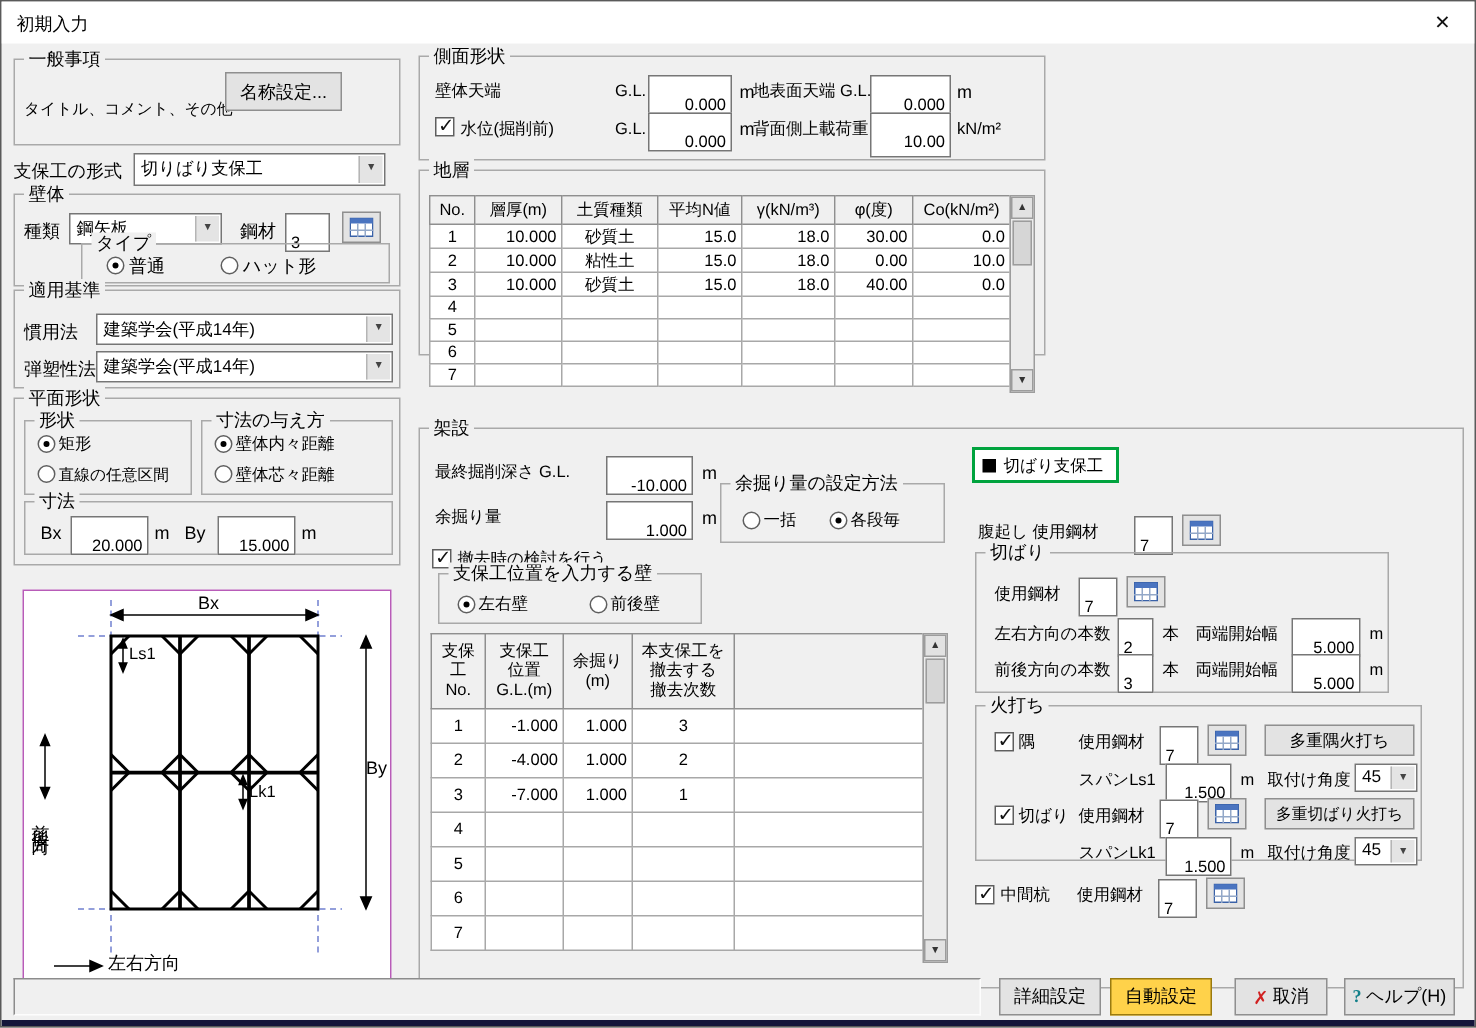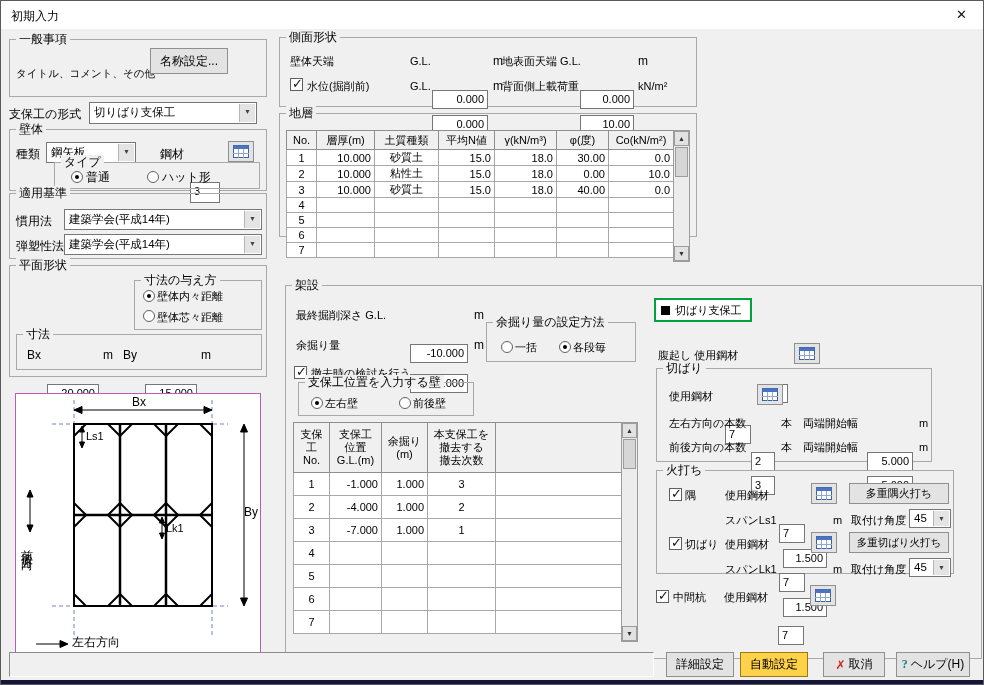--- a/index.html
+++ b/index.html
@@ -6,21 +6,21 @@
   body { font-family:"Liberation Sans","DejaVu Sans",sans-serif; background:#777; }
   .dlg { position:relative; width:984px; height:685px; background:#f0f0f0; border:1px solid #5a5a5a; overflow:hidden; font-size:12px; color:#000; }
   .titlebar { position:absolute; left:0; top:0; width:100%; height:28px; background:#ffffff; }
   .titlebar .title { position:absolute; left:10px; top:7px; font-size:12px; }
   .titlebar .close { position:absolute; right:16px; top:6px; font-size:13px; color:#111; cursor:pointer; }
   .grp { position:absolute; border:1px solid #a9a9a9; }
   .grp-label { position:absolute; top:-8px; left:6px; background:#f0f0f0; padding:0 3px; font-size:12px; line-height:14px; white-space:nowrap; }
   .lbl { position:absolute; font-size:12px; line-height:14px; white-space:nowrap; }
   .f11 { font-size:11px; }
   .f10 { font-size:10.5px; }
-  .inp { position:absolute; background:#fff; border:1px solid #767676; font-size:11px; line-height:15px; text-align:right; padding:1px 3px; white-space:nowrap; overflow:hidden;margin-top:40px; }
+  .inp { position:absolute; background:#fff; border:1px solid #767676; font-size:11px; line-height:15px; text-align:right; padding:12px 3px; white-space:nowrap; overflow:hidden; }
   .inp.left { text-align:left; }
   .combo { position:absolute; background:#fff; border:1px solid #767676;text-align:right; }
   .combo-val { position:absolute; left:4px; top:2px; font-size:11.5px; white-space:nowrap; }
   .combo-btn { position:absolute; right:1px; top:1px; bottom:1px; width:16px; background:#e4e4e4; border-left:1px solid #b5b5b5; text-align:center; }
   .combo-btn::after { content:"▼"; font-size:7px; color:#444; display:block; line-height:16px; }
   .btn { position:absolute; background:#e3e3e3; border:1px solid #8f8f8f; font-size:12px; text-align:center; cursor:pointer; display:flex; align-items:center; justify-content:center; gap:3px; }
   .btn.auto { background:var(--auto-yellow,#ffd24a); border-color:#9a7a10; }
   .glyph-red { color:var(--cancel-red,#d02020); font-weight:800; }
   .glyph-help { color:var(--help-teal,#13808a); font-weight:800; font-family:"Liberation Serif","DejaVu Serif",serif; }
   .calcbtn { position:absolute; width:26px; height:21px; background:#e3e3e3; border:1px solid #8f8f8f; display:flex; align-items:center; justify-content:center; cursor:pointer; }
@@ -71,21 +71,21 @@
 
   <span class="lbl" style="left:8px;top:106px">支保工の形式</span>
   <div class="combo" style="left:88px;top:101px;width:168px;height:22px">
     <span class="combo-val">切りばり支保工</span>
     <span class="combo-btn"></span>
   </div>
 
   <div class="grp" style="left:8px;top:128px;width:258px;height:62px">
     <span class="grp-label">壁体</span>
     <span class="lbl" style="left:6px;top:17px">種類</span>
-    <div class="combo" style="left:36px;top:12px;width:90px;height:21px">
+    <div class="combo" style="left:36px;top:12px;width:102px;height:21px">
       <span class="combo-val">鋼矢板</span>
       <span class="combo-btn"></span>
     </div>
     <span class="lbl" style="left:150px;top:17px">鋼材</span>
     <span class="inp left" style="left:180px;top:12px;width:30px;height:21px">3</span>
     <span class="calcbtn" style="left:218px;top:11px">
       <svg width="16" height="13" viewBox="0 0 16 13">
           <rect x="0.5" y="0.5" width="15" height="12" fill="#fff" stroke="#3a62a8"></rect>
           <rect x="0.5" y="0.5" width="15" height="3.5" fill="#4a74c0"></rect>
           <line x1="5.5" y1="4" x2="5.5" y2="13" stroke="#93a8c8"></line>
@@ -111,20 +111,27 @@
     </div>
     <span class="lbl" style="left:6px;top:45px">弾塑性法</span>
     <div class="combo" style="left:54px;top:40px;width:198px;height:21px">
       <span class="combo-val">建築学会(平成14年)</span>
       <span class="combo-btn"></span>
     </div>
   </div>
 
   <div class="grp" style="left:8px;top:264px;width:258px;height:112px">
     <span class="grp-label">平面形状</span>
+    <div class="grp" style="left:6px;top:14px;width:112px;height:50px">
+      <span class="grp-label">形状</span>
+      <span class="radio on" style="left:8px;top:9px"></span>
+      <span class="lbl f11" style="left:22px;top:8px">矩形</span>
+      <span class="radio" style="left:8px;top:29px"></span>
+      <span class="lbl f10" style="left:22px;top:29px">直線の任意区間</span>
+    </div>
     <div class="grp" style="left:124px;top:14px;width:128px;height:50px">
       <span class="grp-label">寸法の与え方</span>
       <span class="radio on" style="left:8px;top:9px"></span>
       <span class="lbl f11" style="left:22px;top:8px">壁体内々距離</span>
       <span class="radio" style="left:8px;top:29px"></span>
       <span class="lbl f11" style="left:22px;top:29px">壁体芯々距離</span>
     </div>
     <div class="grp" style="left:6px;top:68px;width:246px;height:36px">
       <span class="grp-label">寸法</span>
       <span class="lbl" style="left:10px;top:13px">Bx</span>
@@ -310,21 +317,21 @@
           </tr>
     </tbody>
       </table>
     <div class="vscroll" style="left:393px;top:16px;height:132px">
       <span class="vs-btn up"></span>
       <span class="vs-thumb"></span>
       <span class="vs-btn down"></span>
     </div>
   </div>
 
-  <div class="grp" style="left:284px;top:284px;width:697px;height:374px">
+  <div class="grp" style="left:278px;top:284px;width:697px;height:374px">
     <span class="grp-label">架設</span>
 
     <span class="lbl f11" style="left:10px;top:22px">最終掘削深さ G.L.</span>
     <span class="inp" style="left:124px;top:18px;width:58px;height:19px">-10.000</span>
     <span class="lbl" style="left:188px;top:22px">m</span>
 
     <div class="grp" style="left:200px;top:36px;width:150px;height:40px">
       <span class="grp-label">余掘り量の設定方法</span>
       <span class="radio" style="left:14px;top:18px"></span>
       <span class="lbl f11" style="left:28px;top:17px">一括</span>

